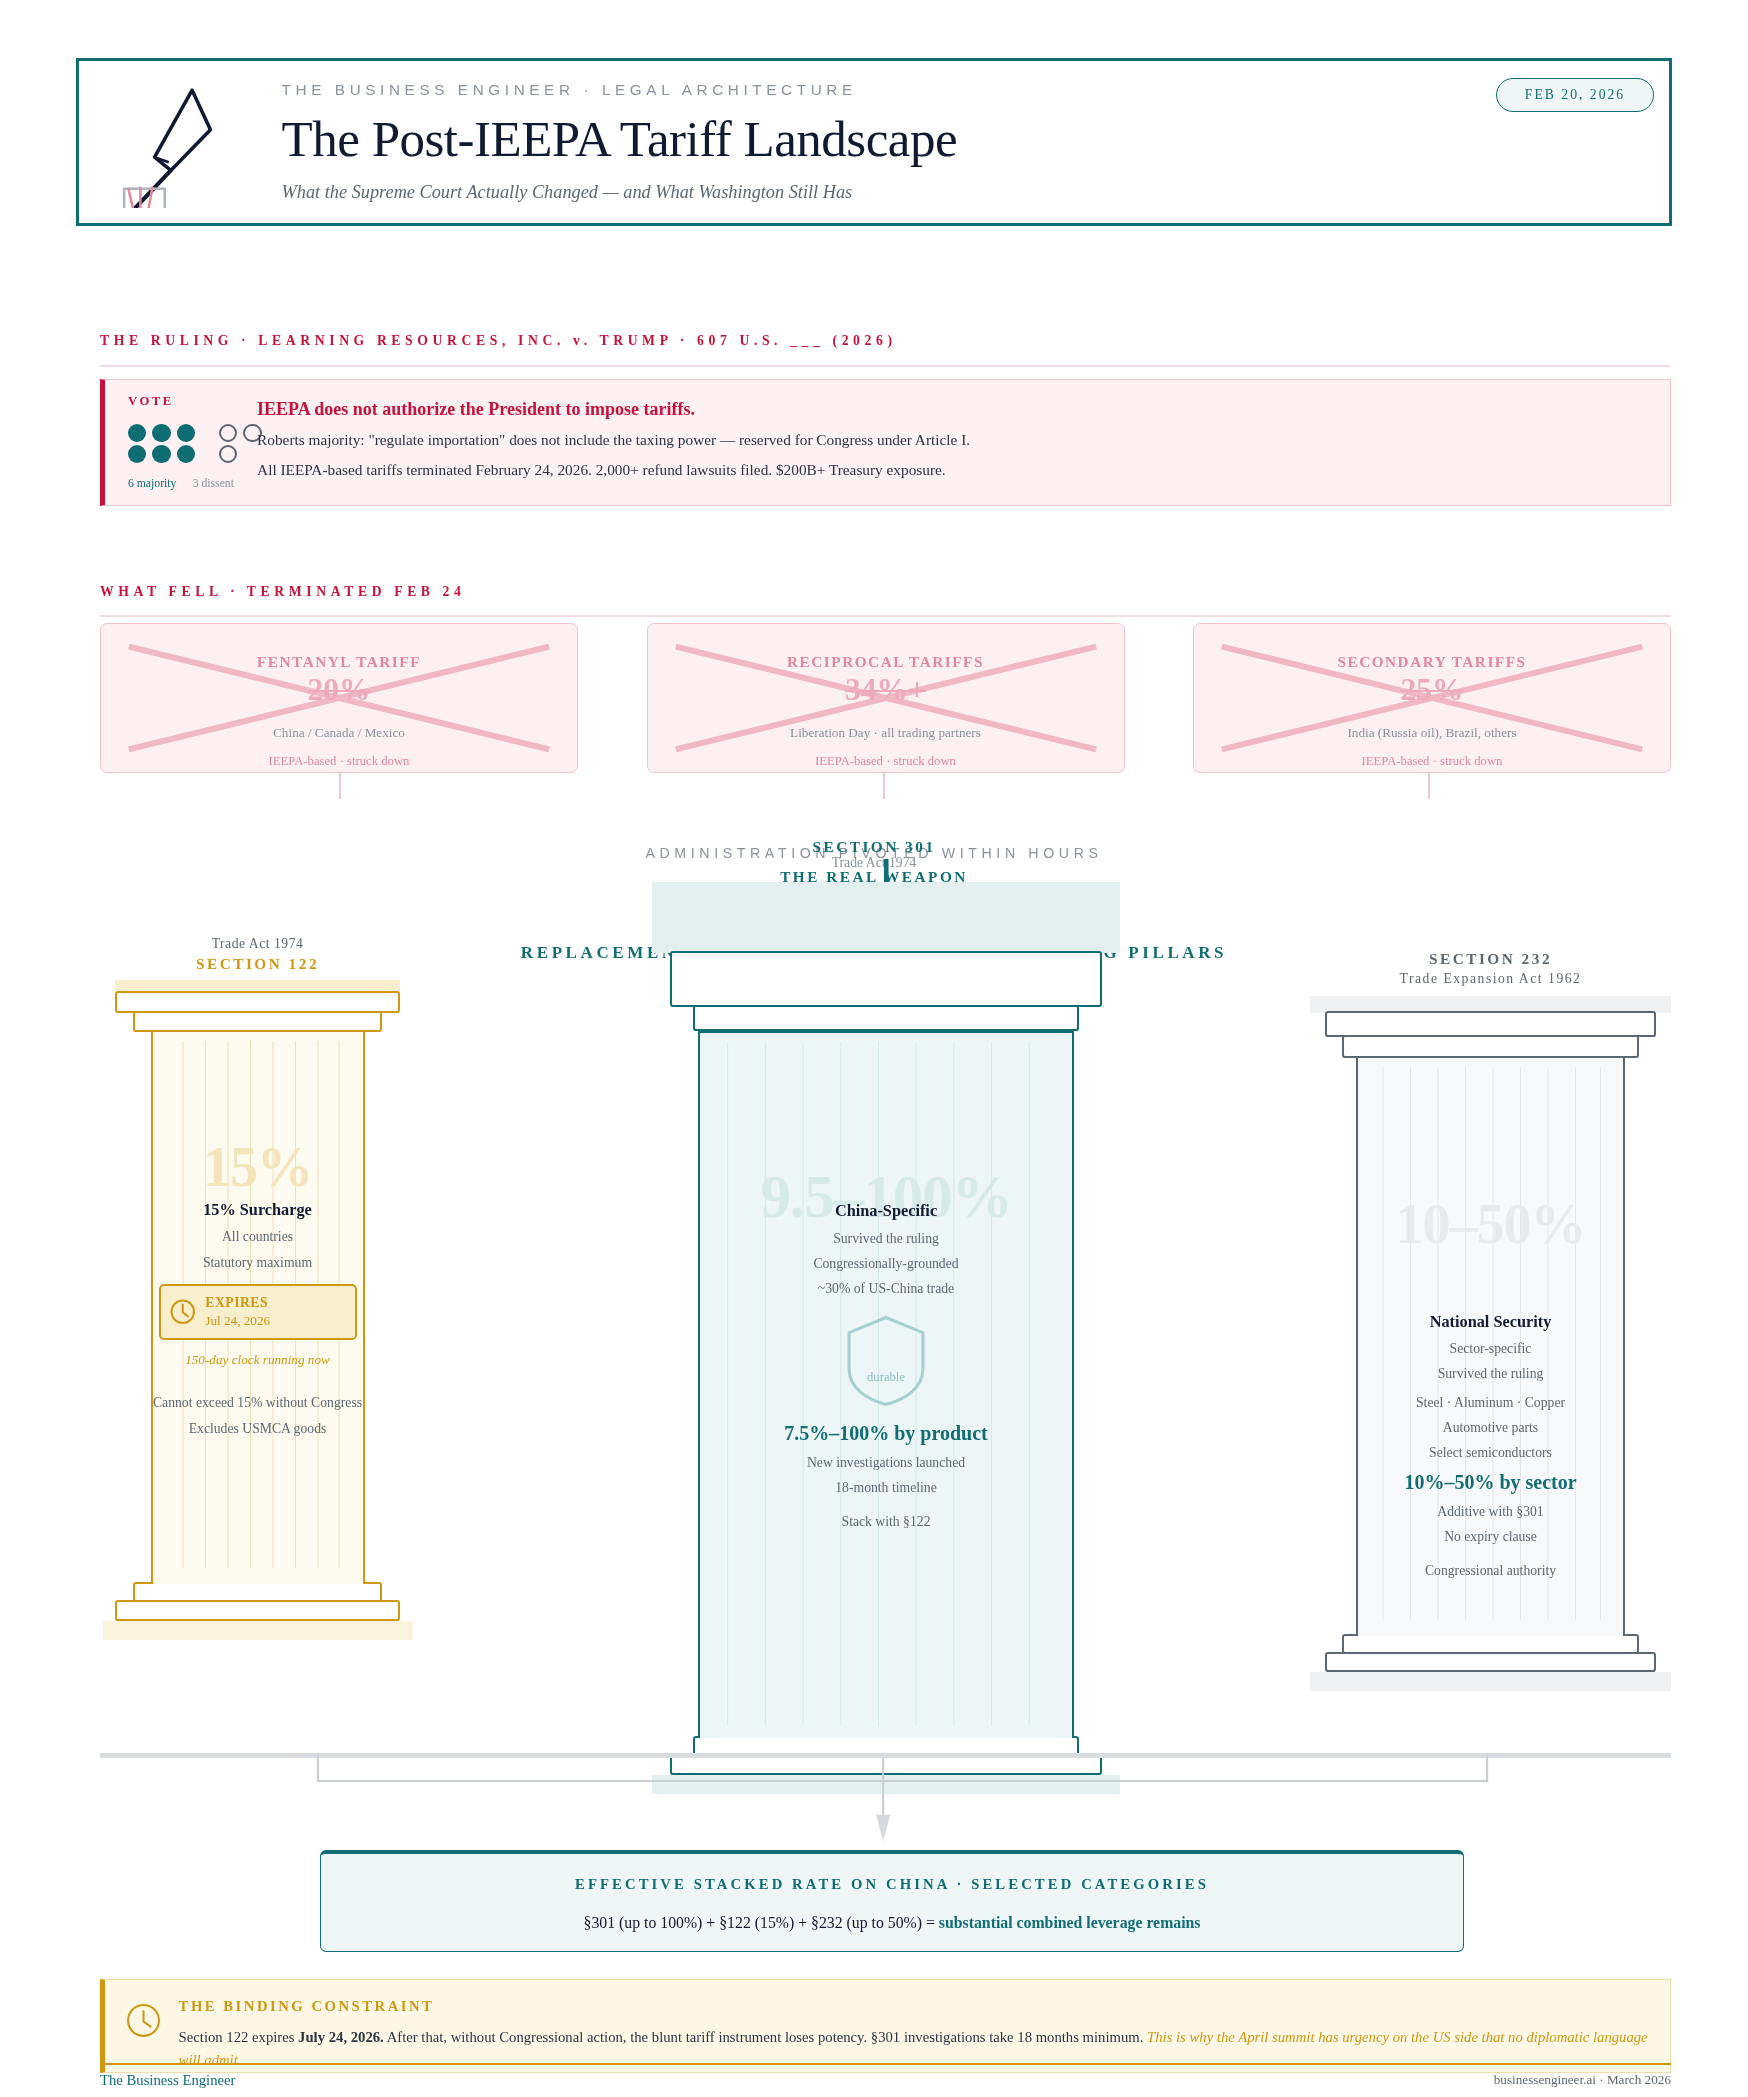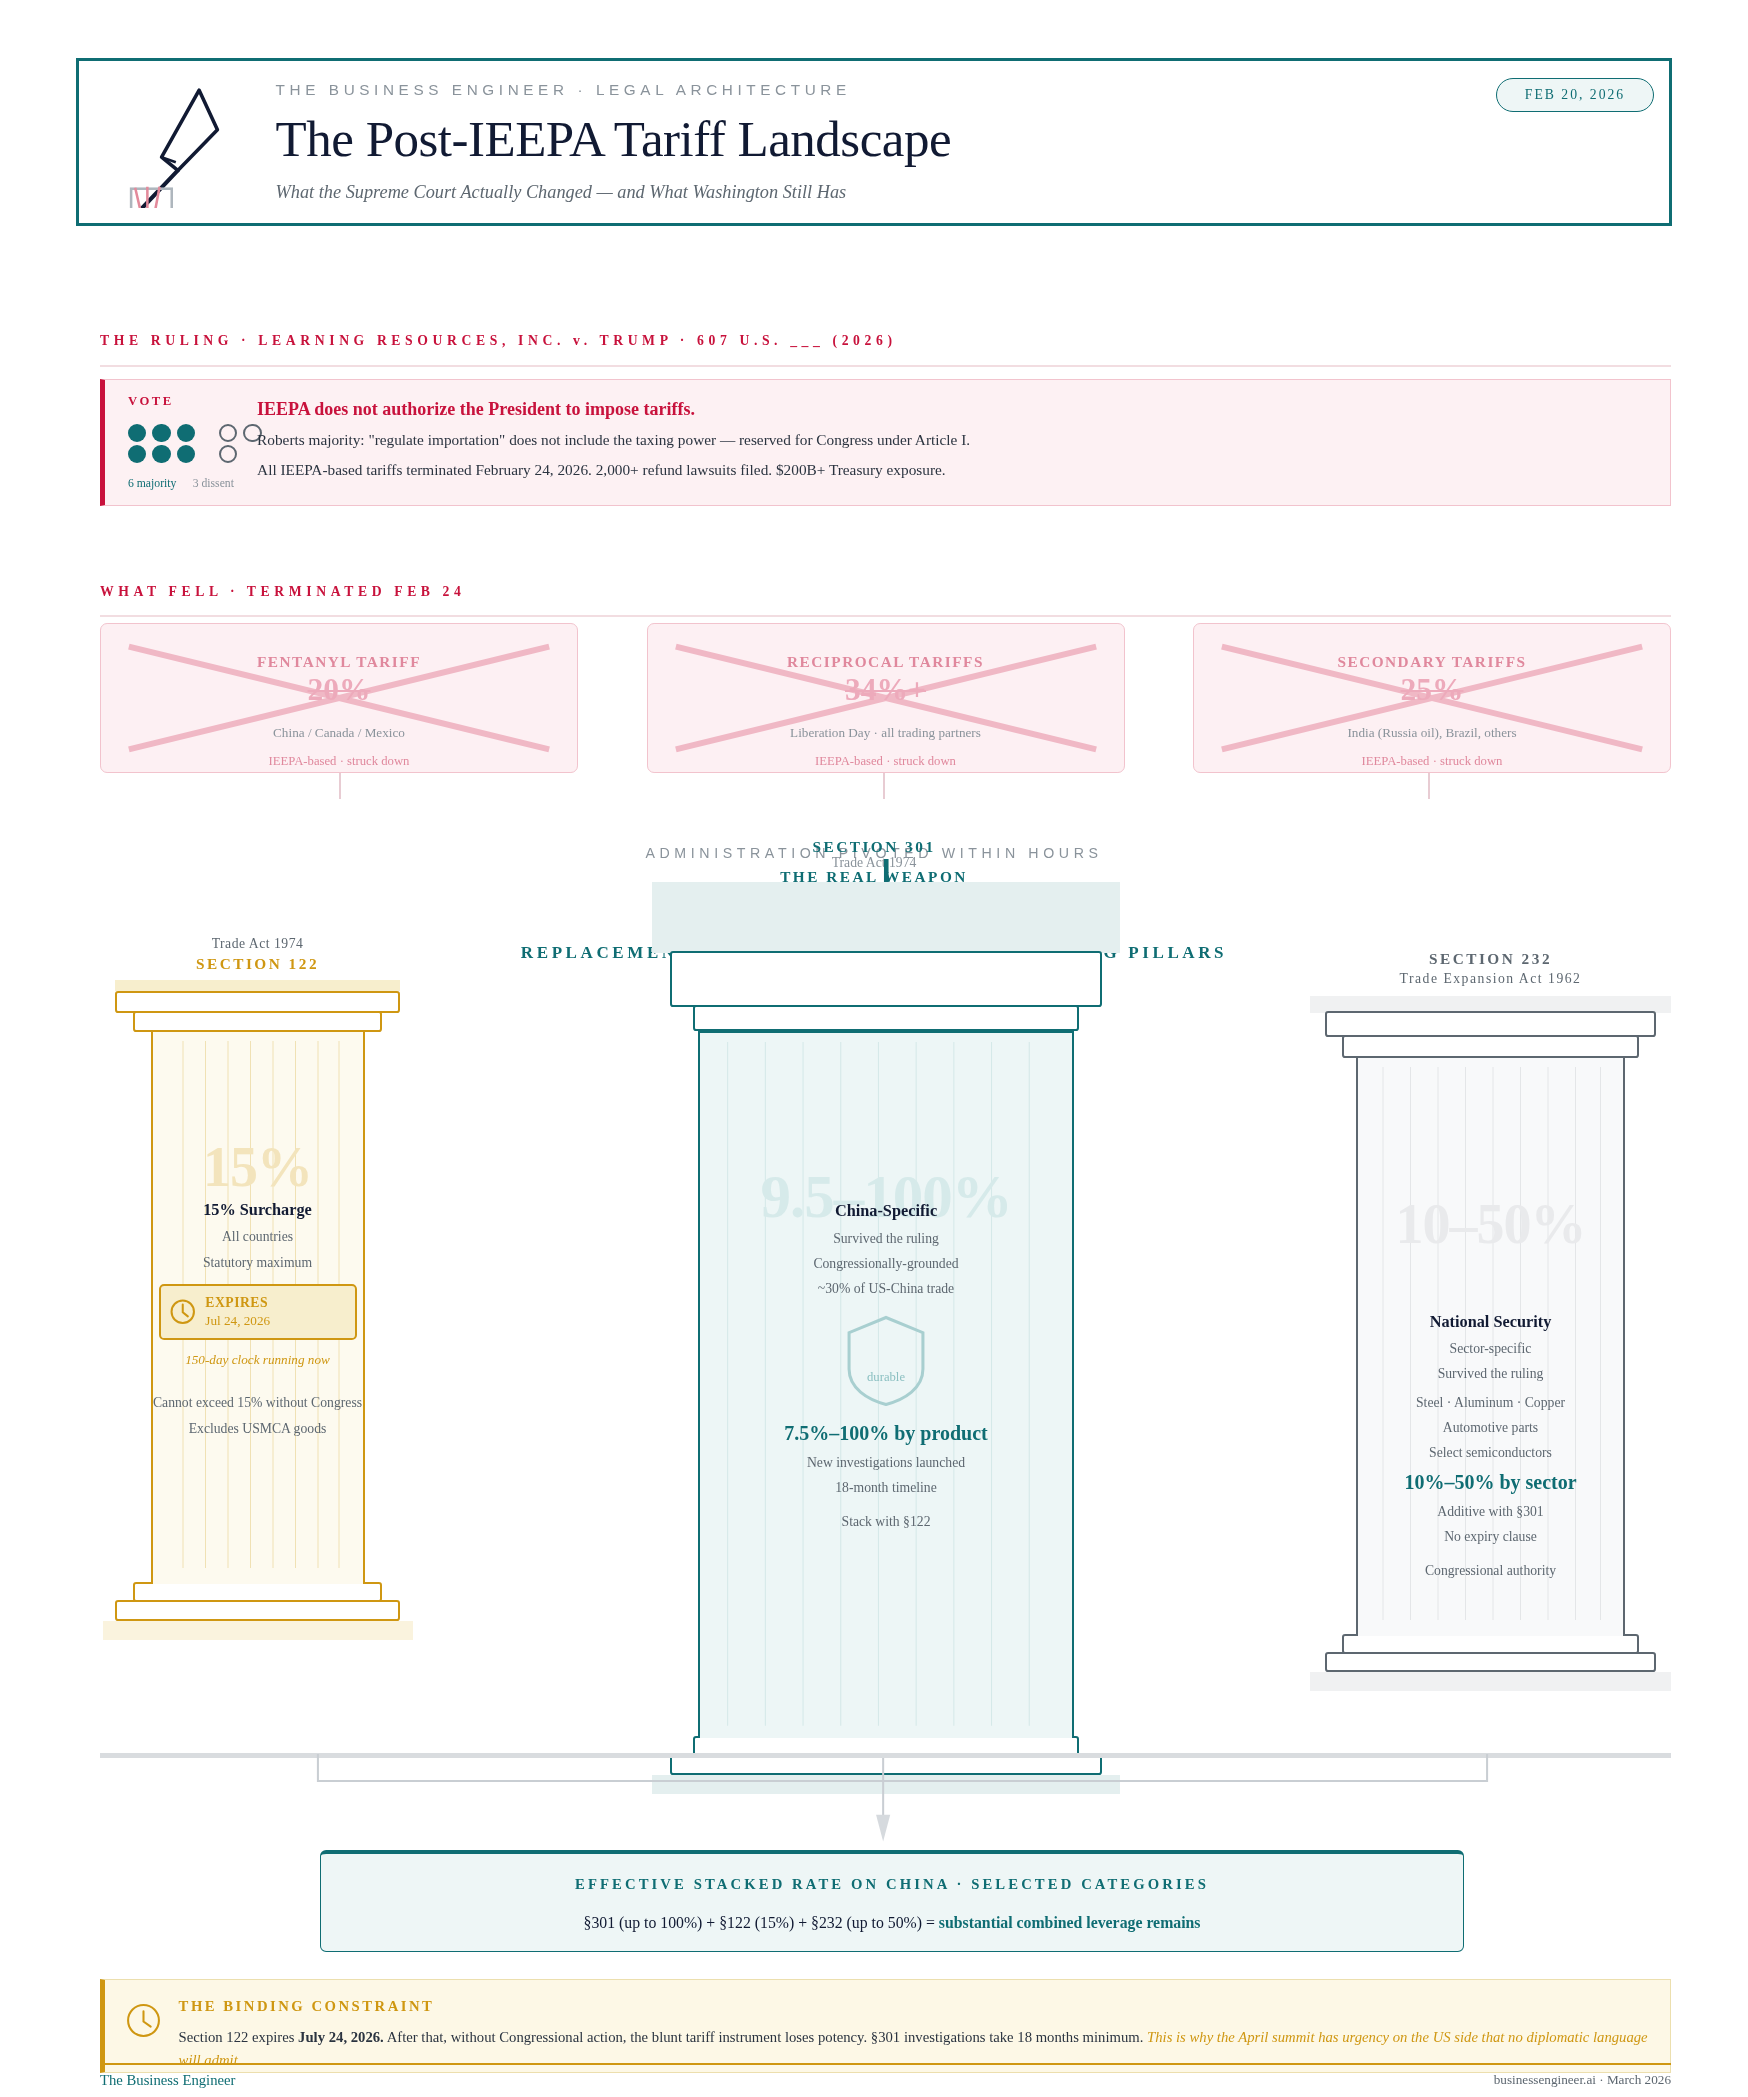--- a/index.html
+++ b/index.html
@@ -27,21 +27,21 @@
     font-family:"Liberation Serif", serif;
     color:var(--ink);
   }
   .page{ position:absolute; inset:0; padding:0 102px; }
 
   
   .masthead{
     position:absolute; left:76px; top:58px; width:1596px; height:168px;
     border:3.6px solid var(--teal); background:#fff;
   }
-  .mast-inner{ display:flex; align-items:center; height:100%; padding:0 29px; position:relative; }
+  .mast-inner{ display:flex; align-items:center; height:100%; padding:0 22px; position:relative;gap:13px; }
   .logo-wrap{ width:132px; height:132px; position:relative; flex:none; margin-left:15.3px;}
   .logo-wrap svg{ position:absolute; left:0; top:0; }
   .mast-text{ margin-left:20.3px; }
   .kicker{
     font-size:15.3px; letter-spacing:4.6px; color:var(--gray-soft);
     font-family:"Liberation Sans", sans-serif; font-weight:400;
   }
   .headline{ font-size:51px; font-weight:400; letter-spacing:-0.5px; margin-top:11.2px; color:var(--ink); }
   .subhead{ font-size:18.3px; font-style:italic; color:var(--gray); margin-top:14.2px; }
   .date-badge{

